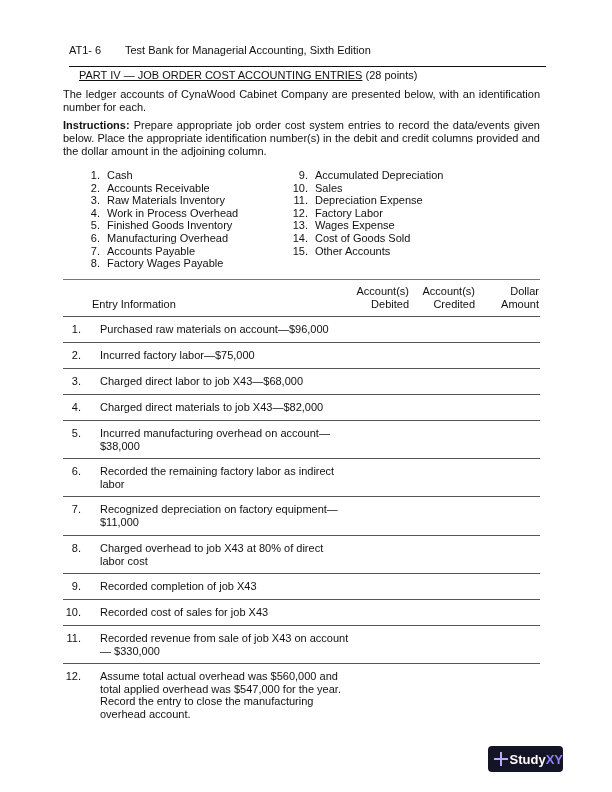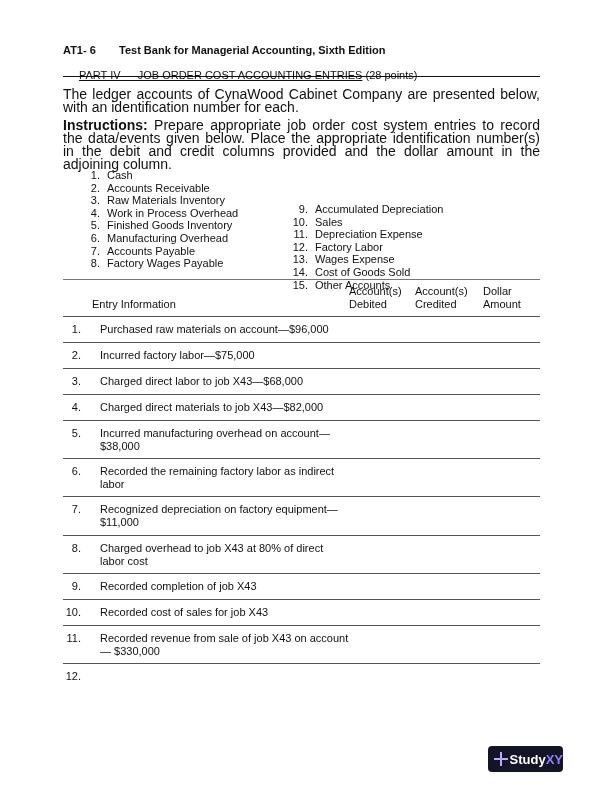--- a/index.html
+++ b/index.html
@@ -1,35 +1,35 @@
 <!DOCTYPE html>
 <html><head>
 <meta charset="utf-8">
 <style>
   html, body { margin: 0; padding: 0; background: #ffffff; }
   body { width: 612px; height: 792px; position: relative; overflow: hidden;
          font-family: "Liberation Sans", sans-serif; color: #111; font-size: 11px; }
   .page { position: absolute; left: 63px; top: 0; width: 477px; }
-  .running-head { position: absolute; top: 44px; left: 0; width: 477px; font-weight: bold; font-size: 11px;
-                  border-bottom: 1px solid #111; padding-bottom: 20px; }
+  .running-head { position: absolute; top: 44px; left: 6px; width: 477px; font-weight: normal; font-size: 11px;
+                  border-bottom: 1px solid #111; padding-bottom: 10px; }
   .running-head .code { display: inline-block; width: 56px; }
   .part-title { position: absolute; top: 69px; left: 0; font-size: 11px; padding-left: 16px; }
   .part-title .u { text-decoration: underline; }
-  .para { position: absolute; left: 0; width: 477px; line-height: 13px; text-align: justify; font-size: 14px; }
+  .para { position: absolute; left: 0; width: 477px; line-height: 13px; text-align: justify; font-size: 11px; }
   .p1 { top: 88px; }
   .p2 { top: 119px; }
   .accounts { position: absolute; top: 169px; left: 20px; width: 400px; }
   .acc-col { position: absolute; top: 0; }
   .acc-col.left { left: 0; width: 200px; }
-  .acc-col.right { left: 208px; width: 200px; margin-top: 34px; }
+  .acc-col.right { left: 208px; width: 200px; }
   .acc-item { height: 12.6px; line-height: 12.6px; white-space: nowrap; font-size: 11px; }
   .acc-num { display: inline-block; width: 17px; text-align: right; margin-right: 7px; }
   .table { position: absolute; top: 279px; left: 0; width: 477px; border-top: 1px solid #777; }
   .thead { position: relative; height: 36px; border-bottom: 1px solid #555; }
-  .th { position: absolute; text-align: left; line-height: 13px; font-size: 11px; }
+  .th { position: absolute; text-align: right; line-height: 13px; font-size: 11px; }
   .th-entry { left: 29px; bottom: 5px; text-align: left; }
   .th-deb { left: 286px; width: 60px; top: 5px; }
   .th-cred { left: 352px; width: 60px; top: 5px; }
   .th-amt { left: 420px; width: 56px; top: 5px; }
   .row { position: relative; border-bottom: 1px solid #555; font-size: 11px; }
   .row .num { position: absolute; left: 0; width: 18px; text-align: right; top: 6px; line-height: 13px; }
   .row .desc { position: absolute; left: 29px; width: 250px; top: 6px; line-height: 12.5px; margin-left: 8px; }
   .row.last { border-bottom: none; }
   .badge { position: absolute; left: 488px; top: 746px; width: 75px; height: 26px; background: #141427;
            border-radius: 4px; display: flex; align-items: center; }
@@ -135,20 +135,21 @@
     <div class="row" style="height:25px">
         <span class="num">10.</span>
         <span class="desc">Recorded cost of sales for job X43</span>
       </div>
     <div class="row" style="height:37px">
         <span class="num">11.</span>
         <span class="desc">Recorded revenue from sale of job X43 on account— $330,000</span>
       </div>
     <div class="row last" style="height:62px">
         <span class="num">12.</span>
+        <span class="desc">Assume total actual overhead was $560,000 and total applied overhead was $547,000 for the year. Record the entry to close the manufacturing overhead account.</span>
       </div>
   </div>
 </div>
 
 <div class="badge">
   <span class="plus"></span>
   <span class="brand"><span>Study</span><span class="xy">XY</span></span>
 </div>
 
 </body></html>

